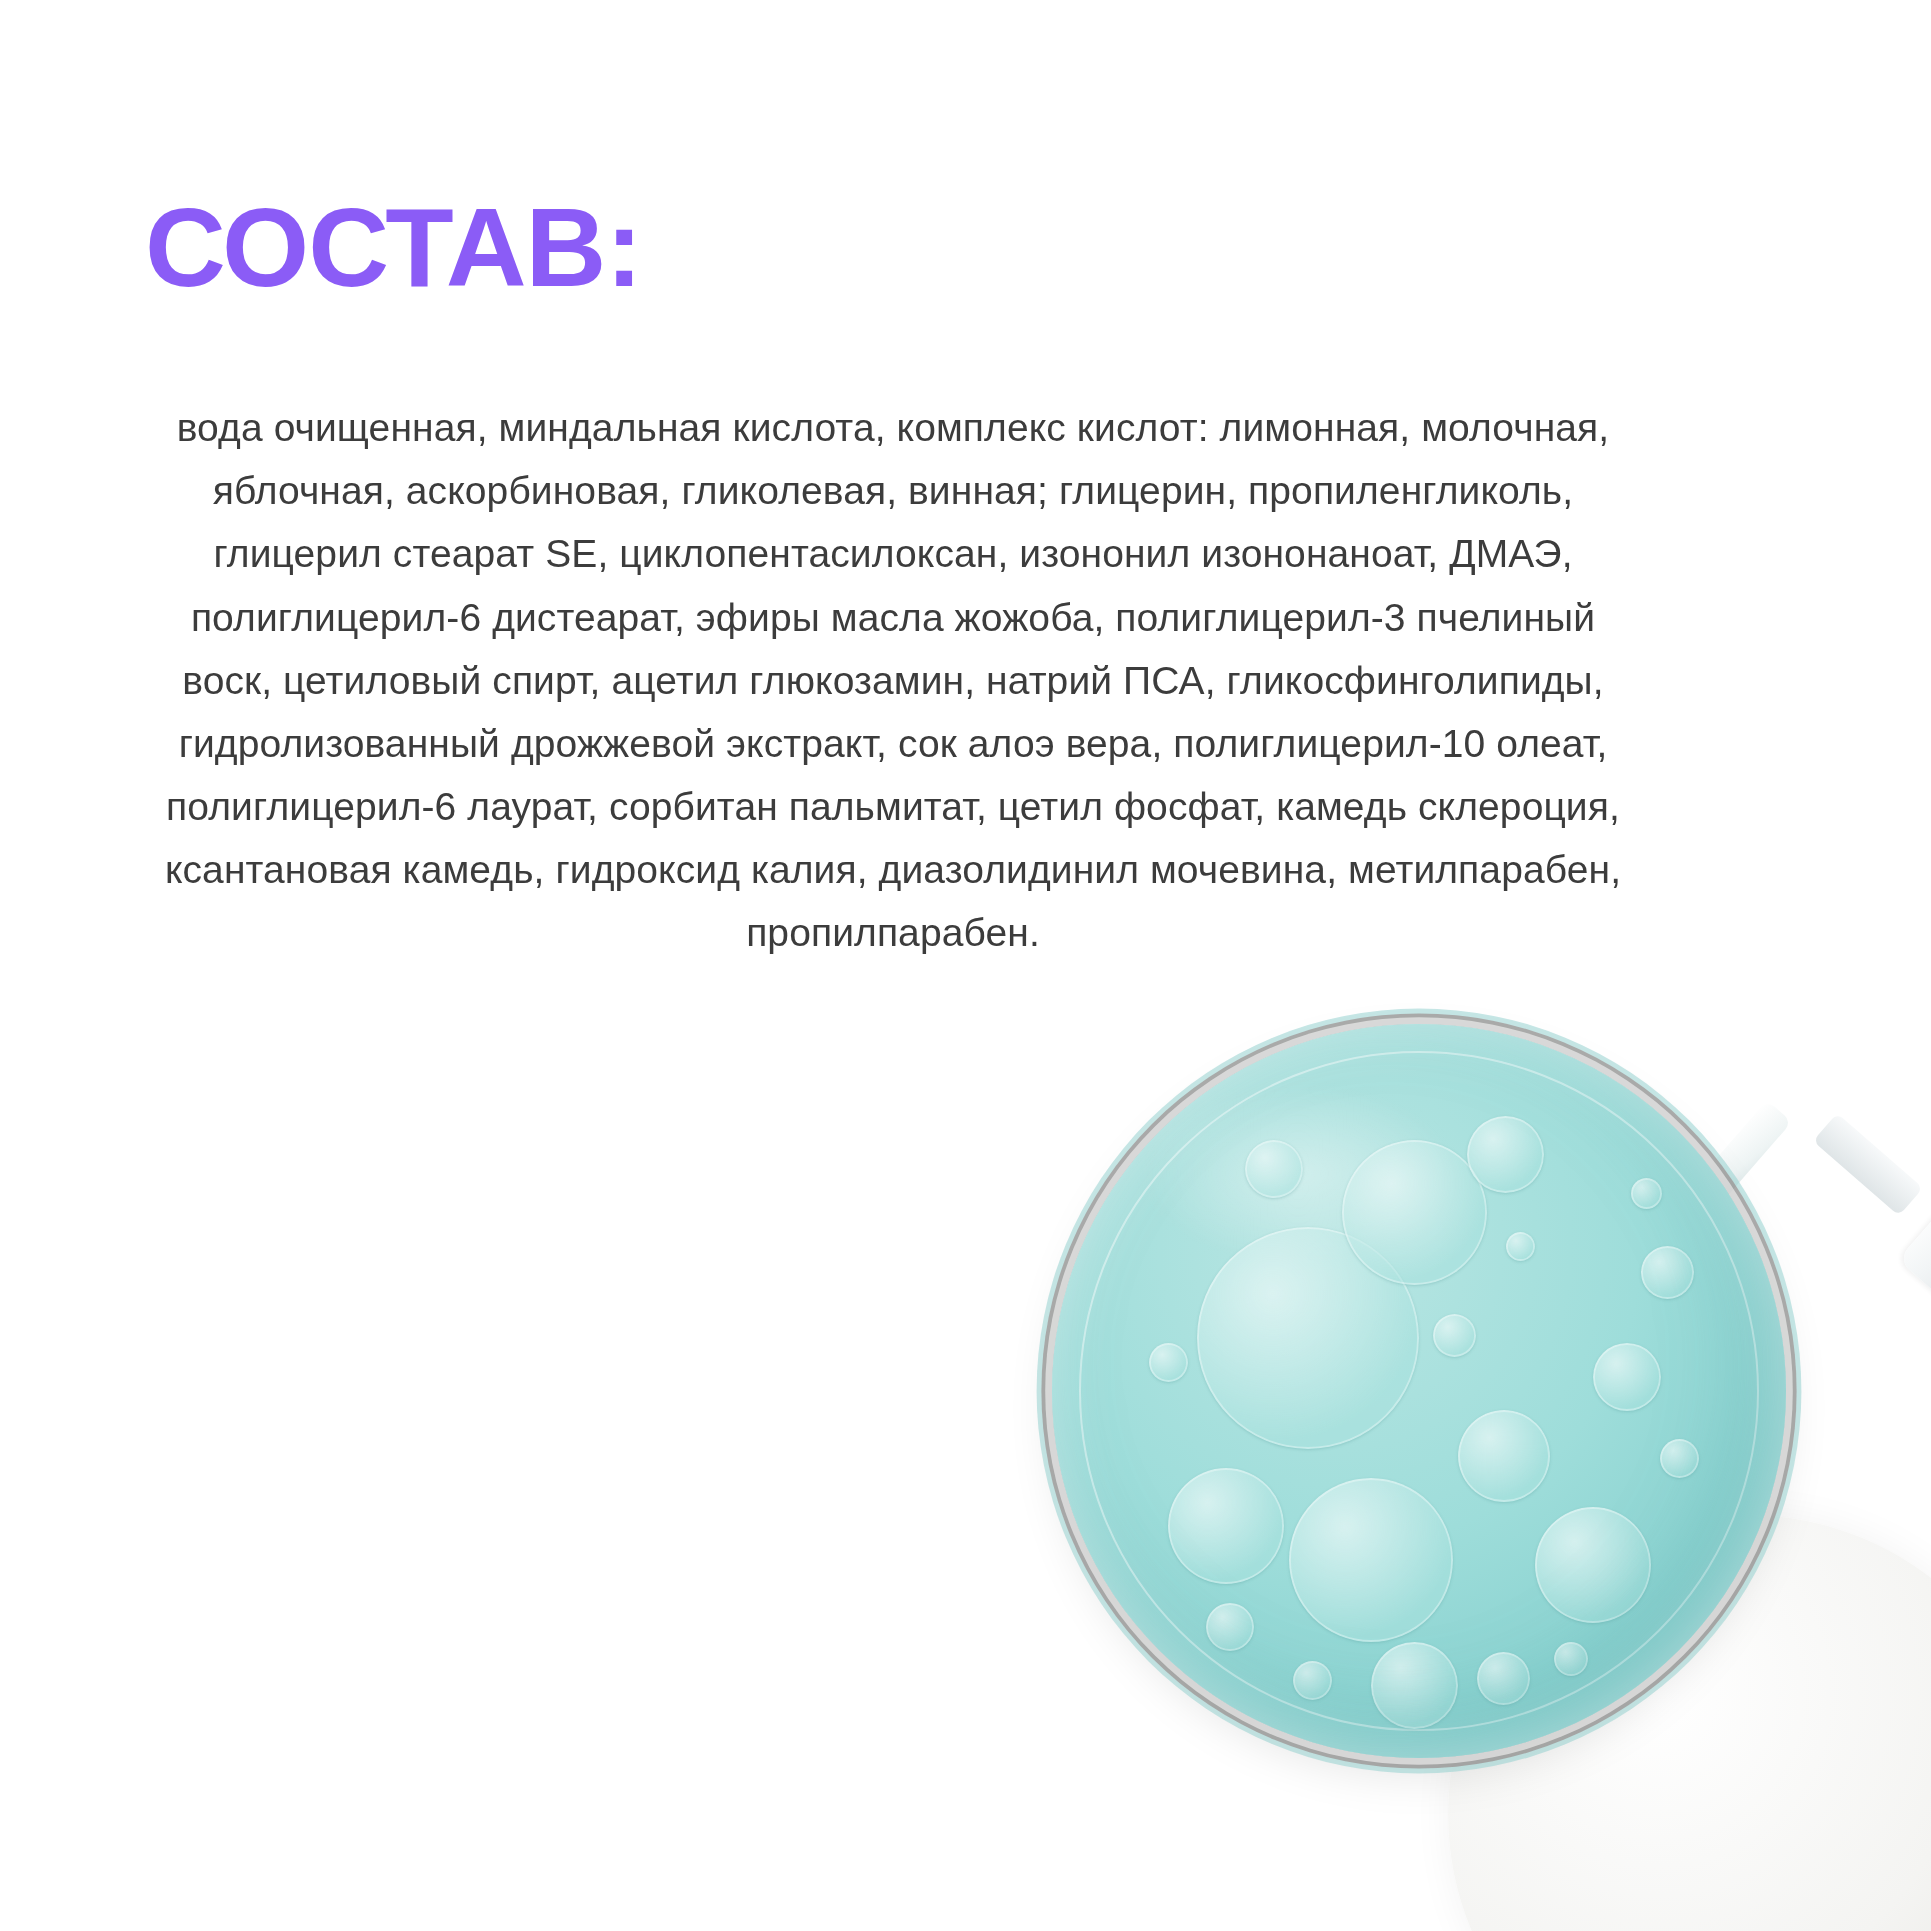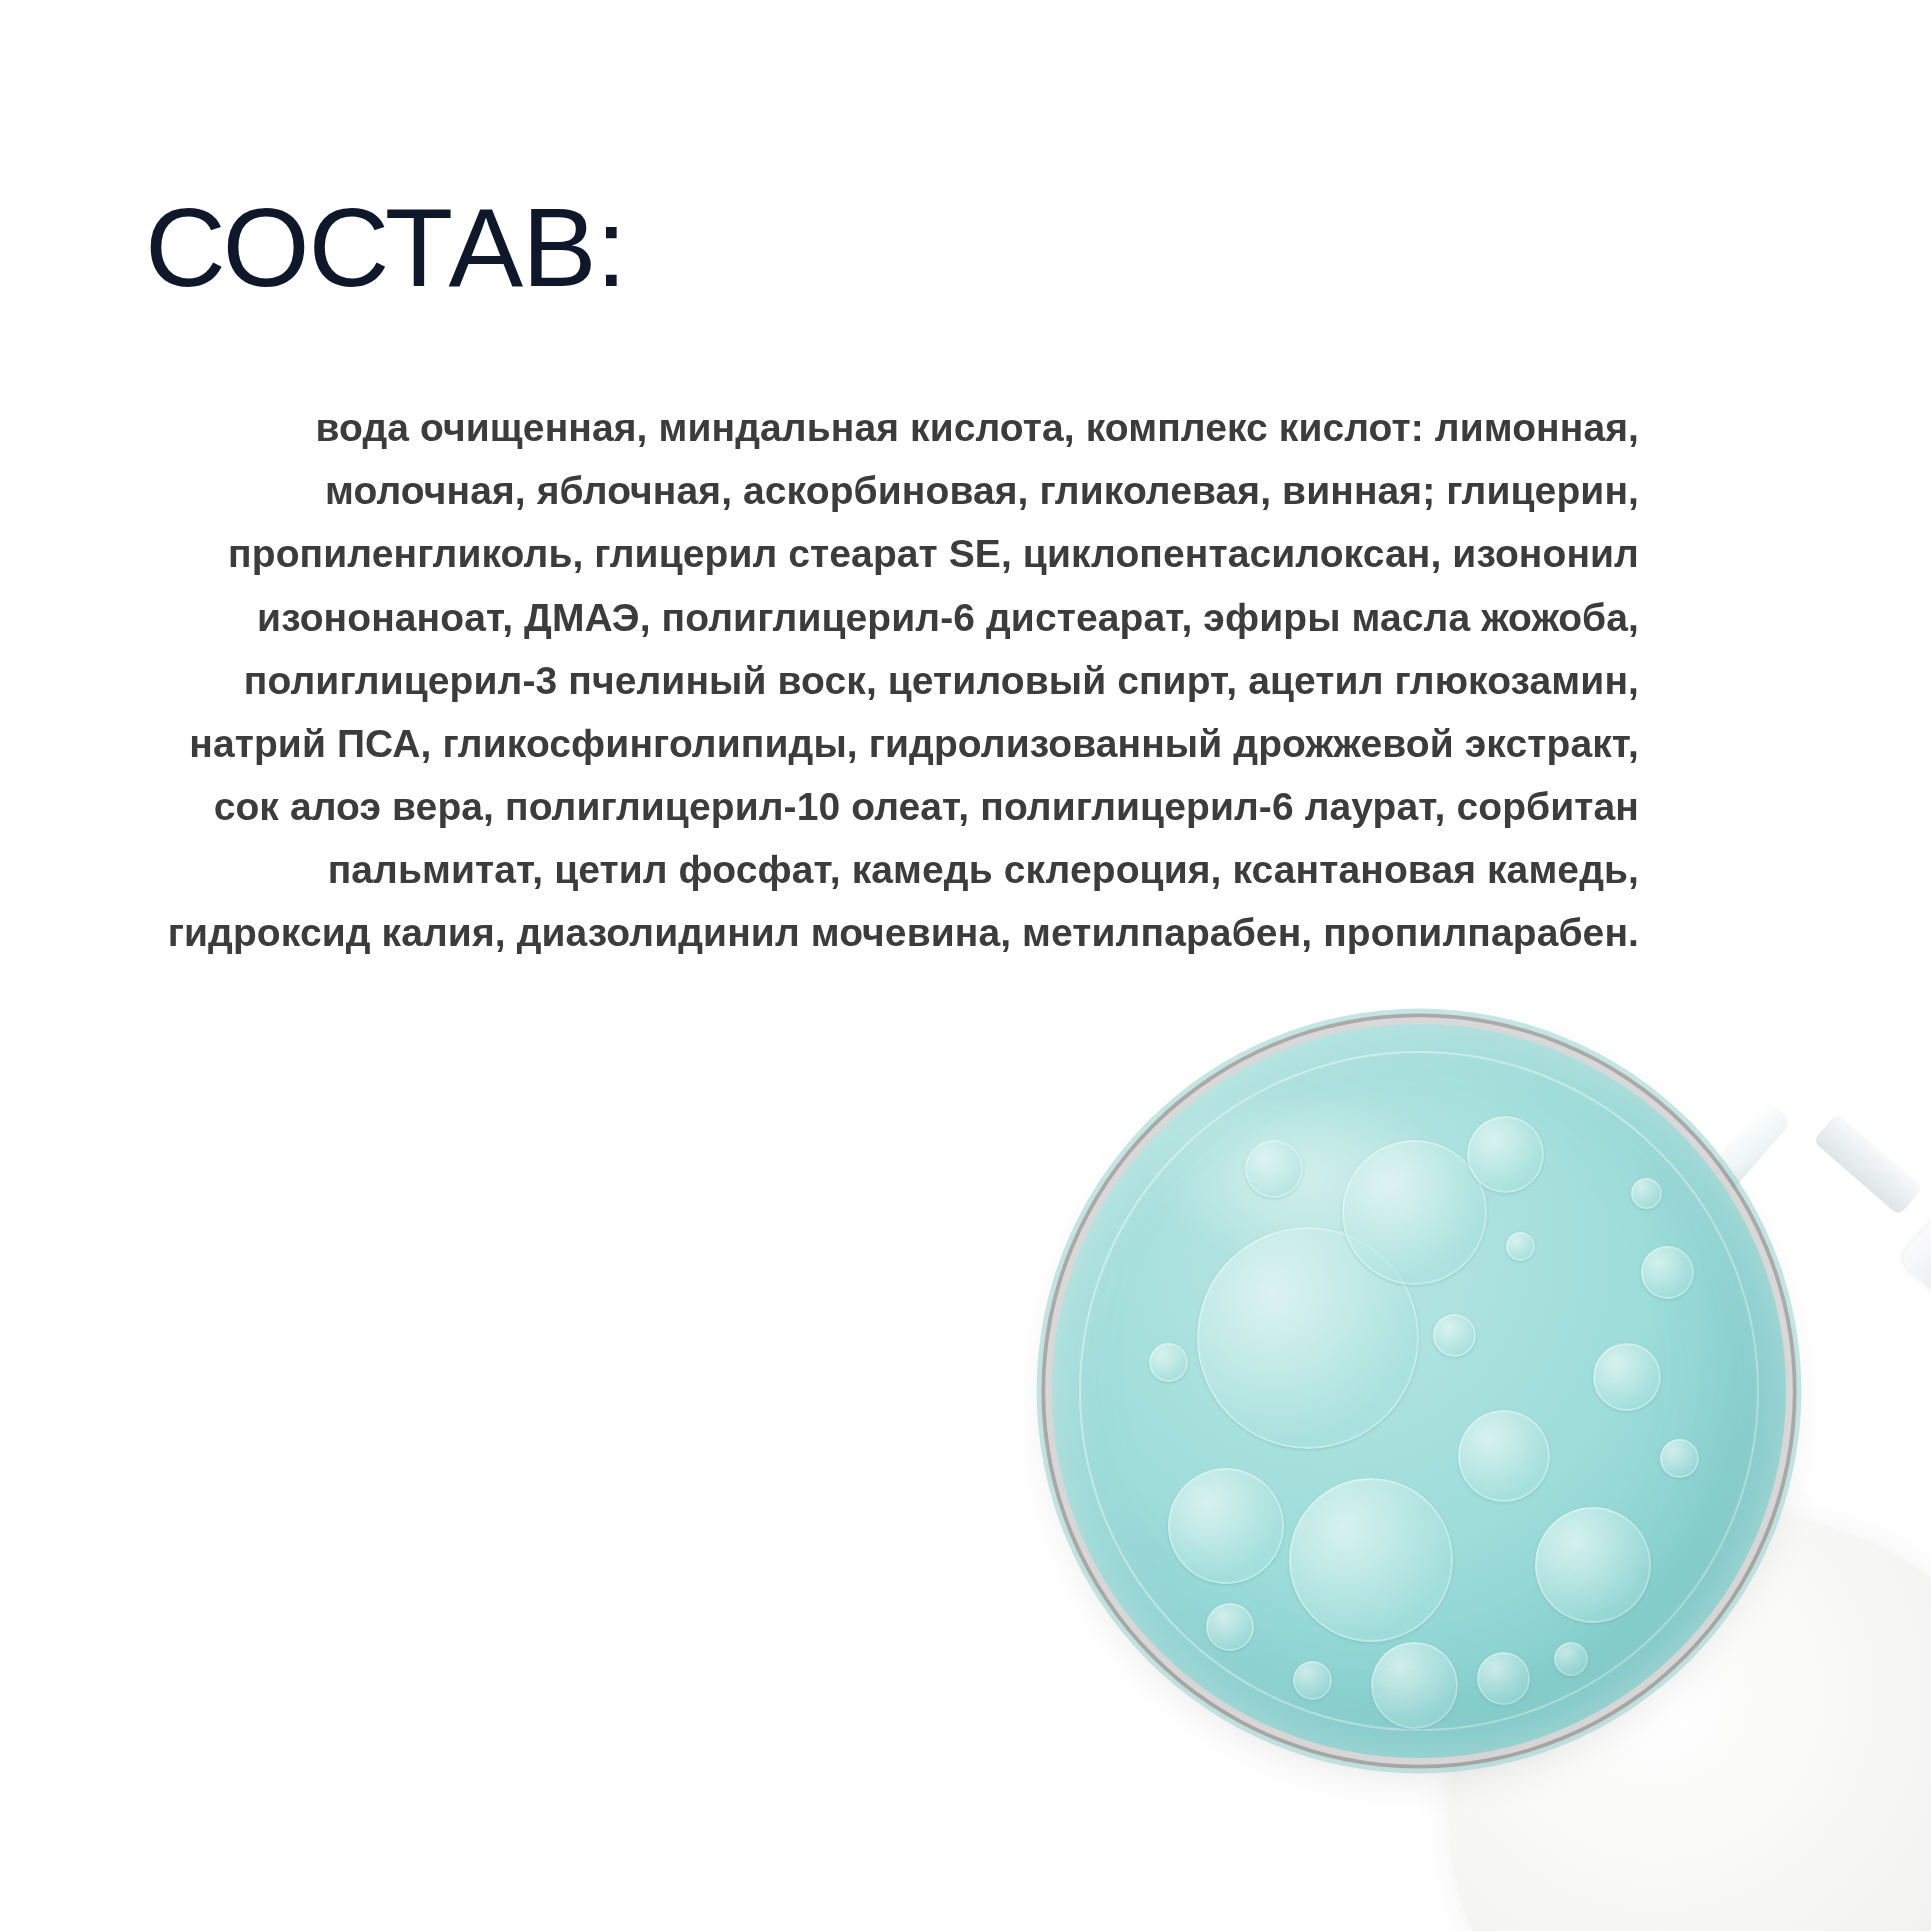--- a/index.html
+++ b/index.html
@@ -20,37 +20,36 @@
     inset: 0;
     background: #ffffff;
     overflow: hidden;
   }
 
   .heading {
     position: absolute;
     left: 145px;
     top: 114px;
     font-size: 112px;
-    font-weight: normal;
+    font-weight: bold;
     letter-spacing: -1px;
-    color: #0f172a;
+    color: #8b5cf6;
     line-height: 1.05;
   }
 
   .ingredients {
     position: absolute;
     left: 147px;
     top: 357px;
     width: 1492px;
     font-size: 39px;
     line-height: 1.62;
     color: #3c3c3c;
-    text-align: right;
+    text-align: center;
     letter-spacing: 0.1px;
-    font-weight: bold;
   }
 
   
   .photo {
     position: absolute;
     right: 0;
     bottom: 0;
     width: 927px;
     height: 1023px;
     overflow: hidden;

